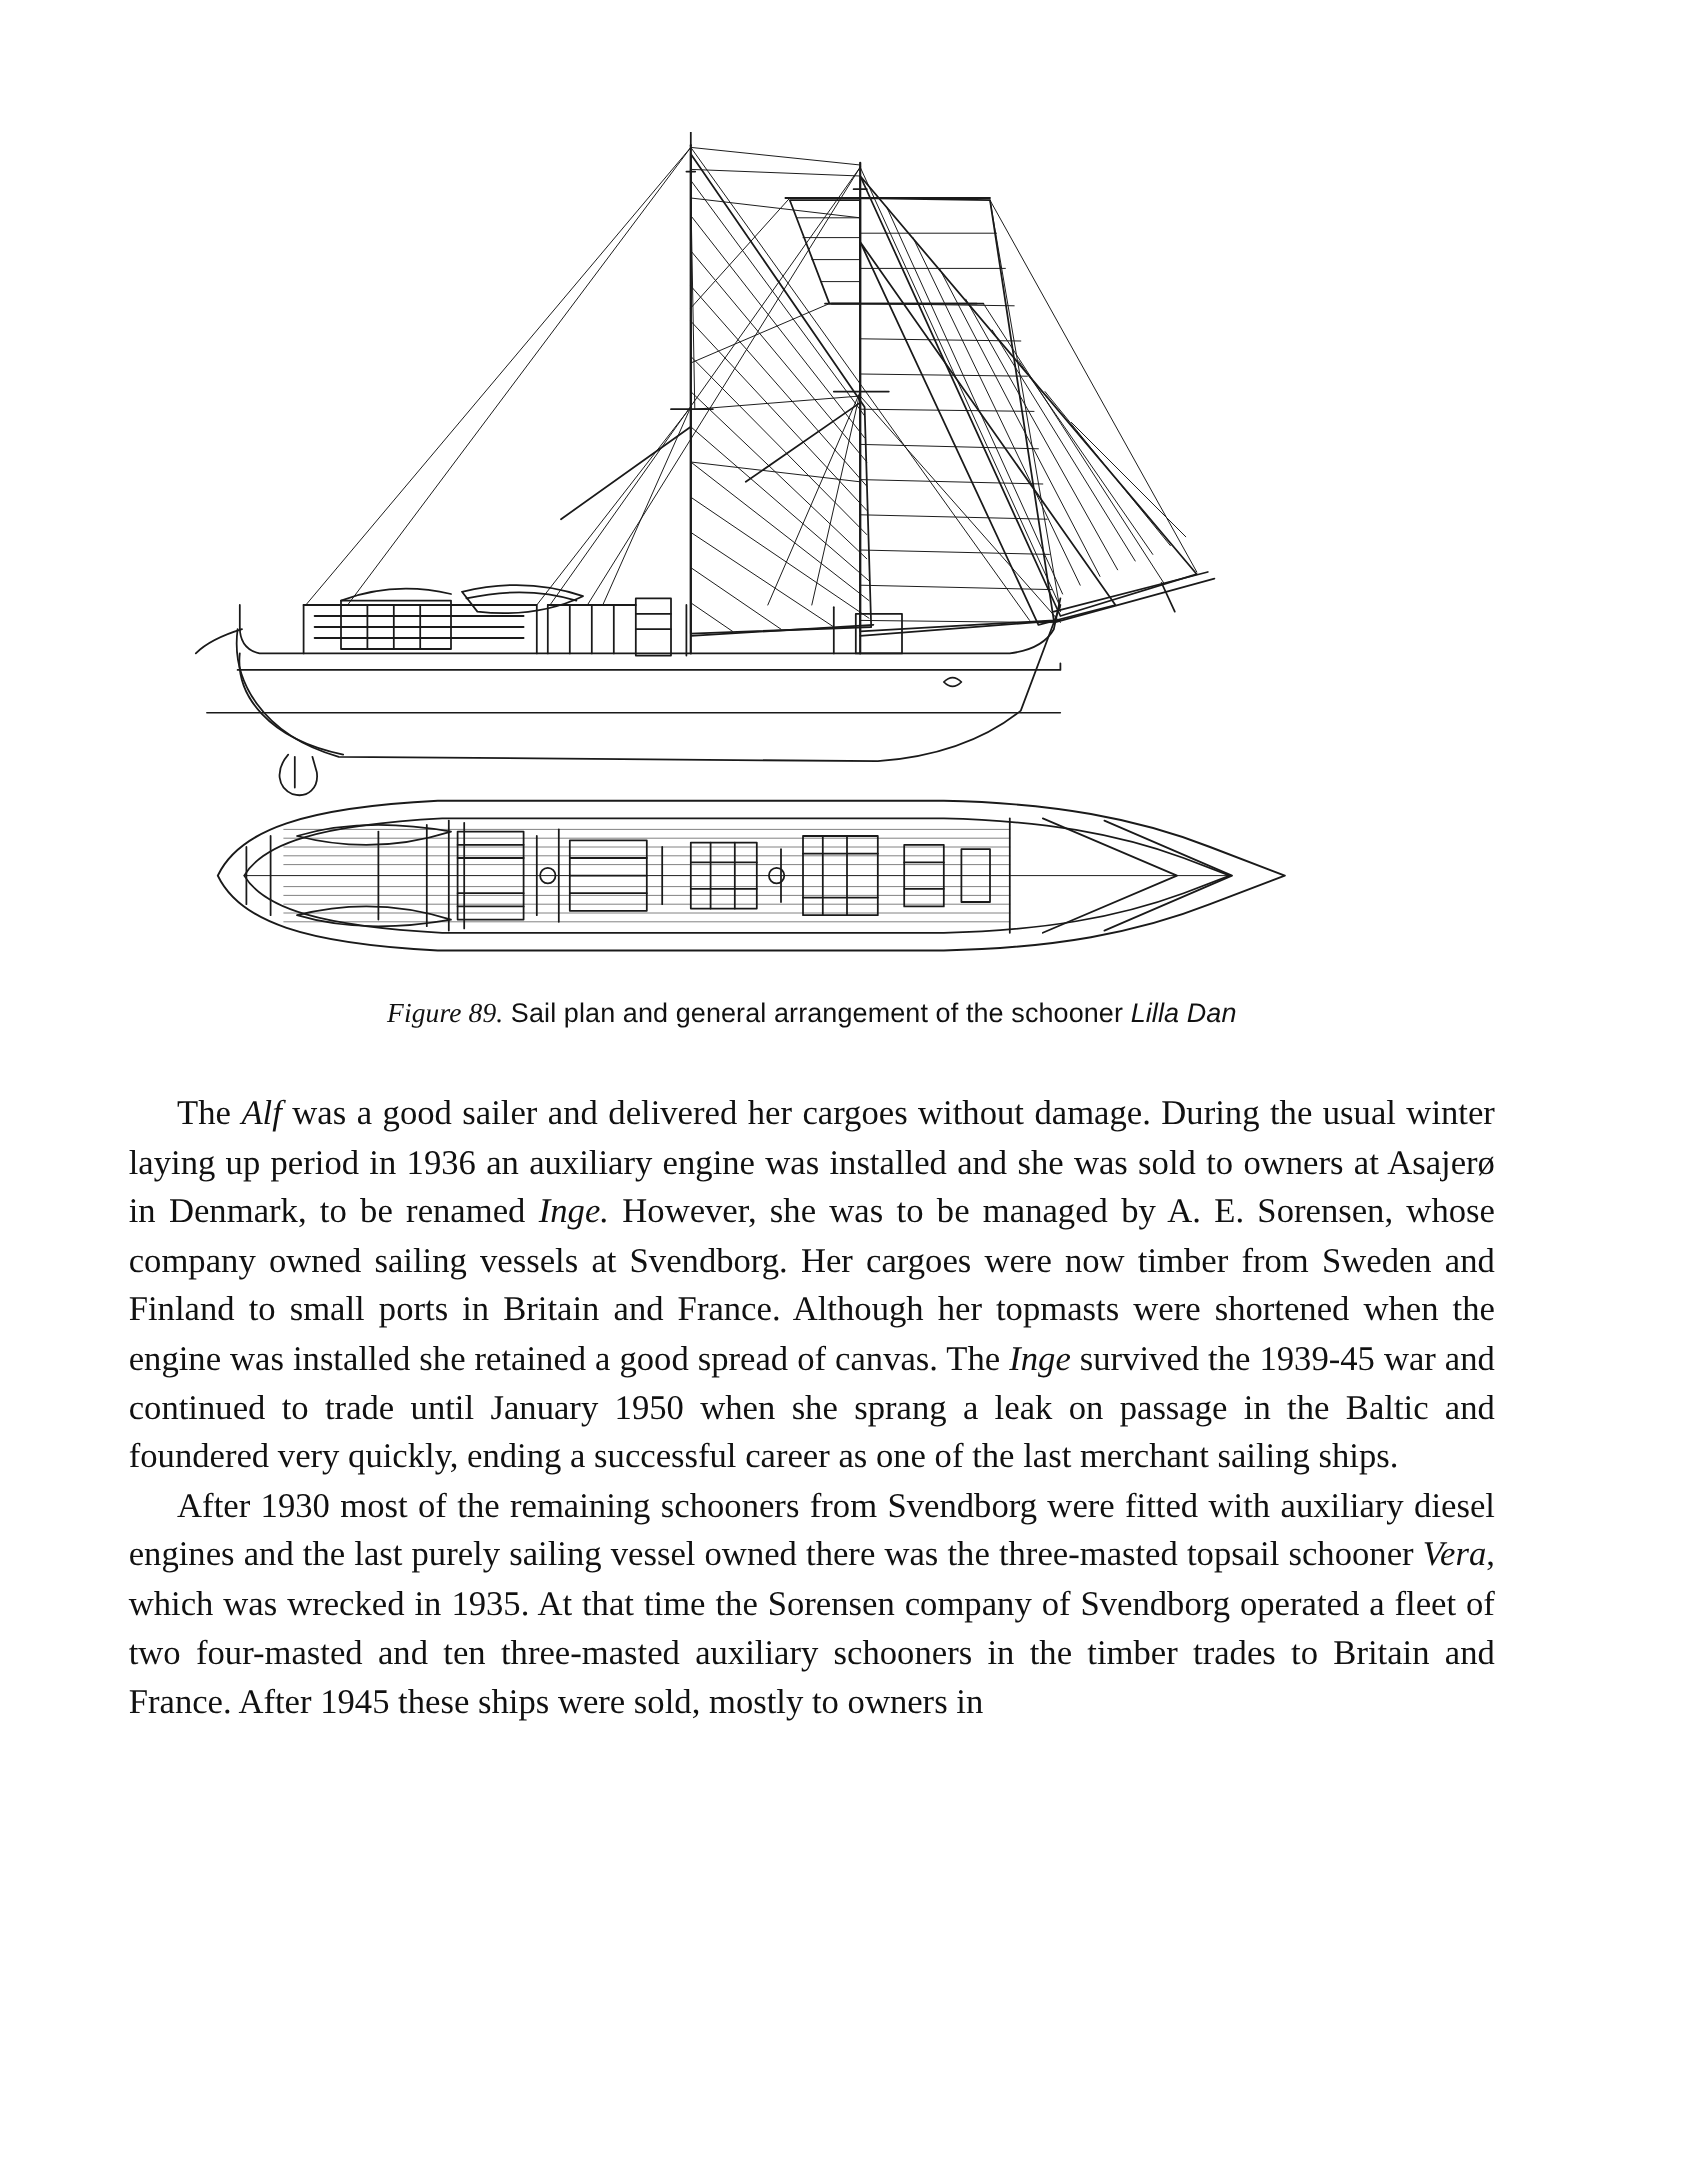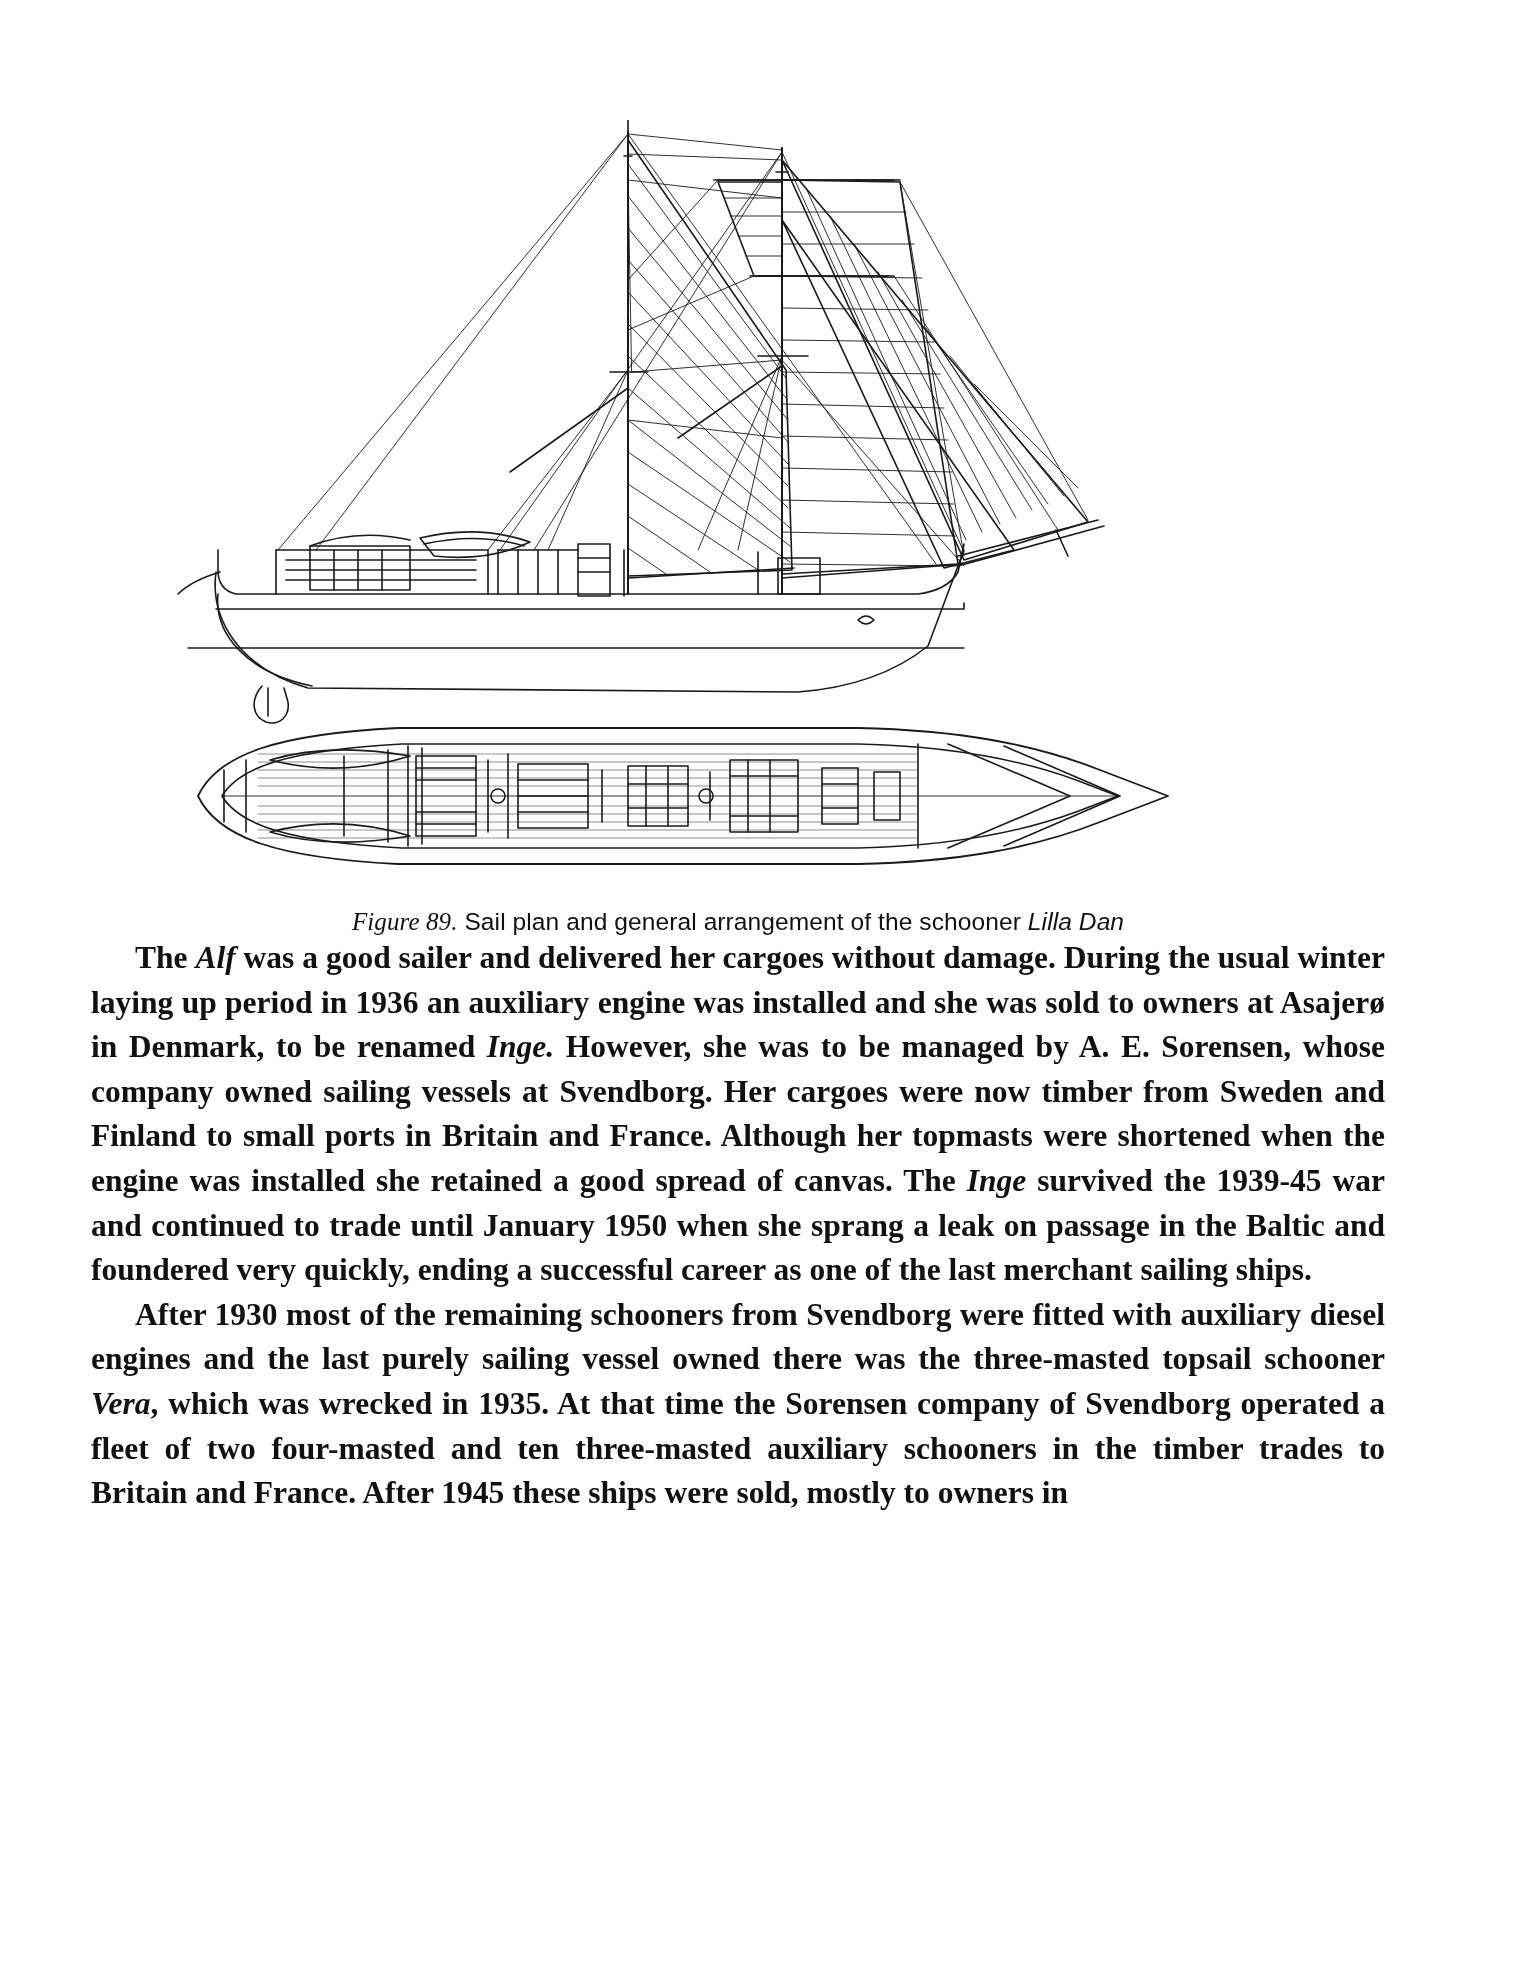--- a/index.html
+++ b/index.html
@@ -12,21 +12,21 @@
     height: 1980px;
     font-family: "Liberation Serif", serif;
     color: #111111;
     overflow: hidden;
   }
   .page {
     position: relative;
     width: 1476px;
     height: 1980px;
     box-sizing: border-box;
-    padding: 0 91px;
+    padding: 0 117px;
   }
 
   
   .figure-block {
     padding-top: 120px;
   }
   .figure-art {
     position: relative;
     width: 100%;
     height: 780px;
@@ -47,26 +47,26 @@
     font-family: "Liberation Serif", serif;
     font-style: italic;
     font-size: 25px;
   }
   .figure-caption .ital {
     font-style: italic;
   }
 
   
   .body-text {
+    margin-top: 54px;
     font-size: 31.5px;
     line-height: 44.6px;
     text-align: justify;
     text-justify: inter-word;
     hyphens: none;
-    font-weight: bold;
   }
   .body-text p {
     margin: 0;
     text-indent: 44px;
   }
   .body-text p + p {
     margin-top: 0;
   }
   .body-text i {
     font-style: italic;

